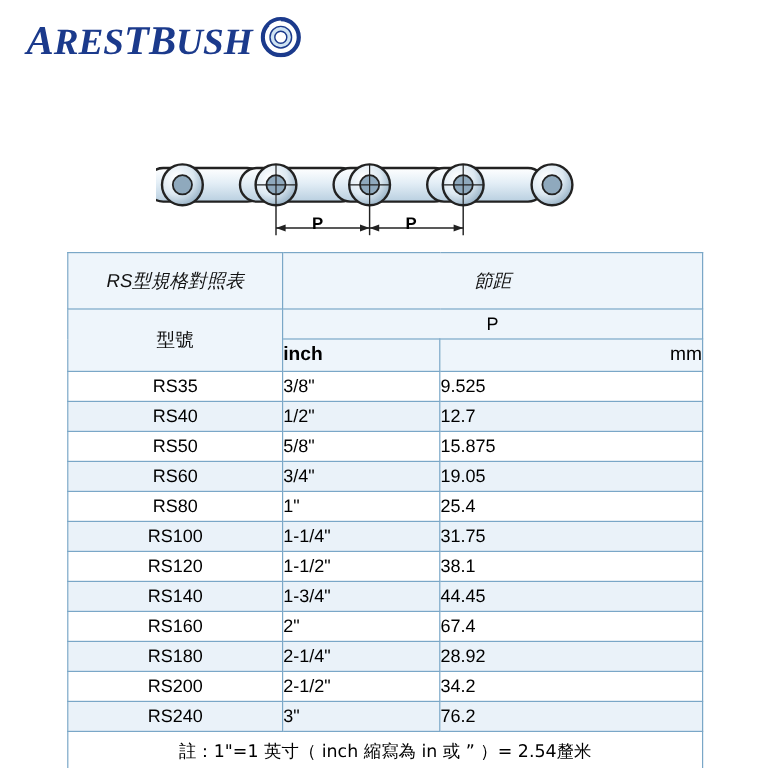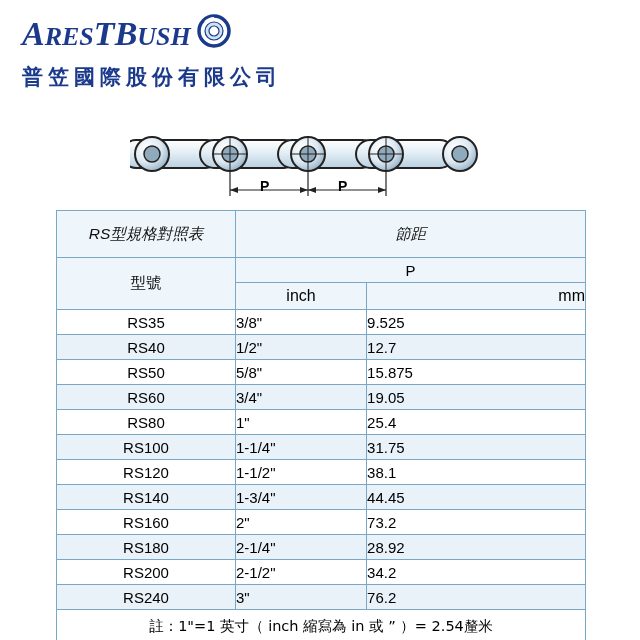--- a/index.html
+++ b/index.html
@@ -26,21 +26,21 @@
     font-family: "Liberation Serif", serif;
     font-weight: bold;
     font-style: italic;
     font-size: 34px;
     letter-spacing: 0px;
     color: #1b3a8c;
     white-space: nowrap;
     line-height: 40px;
   }
   .logo-word .sm {
-    font-size: 26px;
+    font-size: 31px;
     font-style: italic;
   }
   .logo-ring {
     display: inline-block;
     vertical-align: -3px;
     margin-left: 6px;
   }
   .logo-cn {
     margin-top: 6px;
     font-family: "DejaVu Sans", sans-serif;
@@ -87,21 +87,21 @@
     background: #eef5fb;
     text-align: center;
     height: 24px;
     font-size: 15px;
   }
   .unit-hdr {
     background: #eef5fb;
     height: 26px;
     font-size: 16px;
   }
-  .unit-hdr.inch { text-align: center; padding-left: 0; }
+  .unit-hdr.inch { padding-left: 0; font-weight: bold; }
   .unit-hdr.mm { text-align: right; padding-left: 40px; }
 
   .row-model {
     text-align: center;
     height: 24px;
     width: 178px;
   }
   .row-val {
     text-align: left;
     padding-left: 7px;
@@ -125,21 +125,20 @@
   <div class="logo-word">
     <span>A</span><span class="sm">RES</span><span>T</span><span>B</span><span class="sm">USH</span><span class="logo-ring">
       <svg width="34" height="34" viewBox="0 0 34 34">
         <circle cx="17" cy="17" r="15" fill="none" stroke="#1b3a8c" stroke-width="3.5"></circle>
         <circle cx="17" cy="17" r="9" fill="#cfe3f2" stroke="#1b3a8c" stroke-width="1.2"></circle>
         <circle cx="17" cy="17" r="5" fill="#ffffff" stroke="#1b3a8c" stroke-width="1.2"></circle>
         <path d="M8 8 A13 13 0 0 1 17 4" fill="none" stroke="#ffffff" stroke-width="2"></path>
       </svg>
     </span>
   </div>
-  <div class="logo-cn">普笠國際股份有限公司</div>
 </div>
 
 <div class="diagram">
   <svg width="400" height="105" viewBox="0 0 400 105">
     <defs>
       <linearGradient id="linkgrad" x1="0" y1="0" x2="0" y2="1">
         <stop offset="0%" stop-color="#ffffff"></stop>
         <stop offset="45%" stop-color="#e3eef6"></stop>
         <stop offset="100%" stop-color="#b9cfe0"></stop>
       </linearGradient>
@@ -256,21 +255,21 @@
       <td class="row-val">38.1</td>
     </tr>
     <tr class="stripe-b">
       <td class="row-model">RS140</td>
       <td class="row-val">1-3/4"</td>
       <td class="row-val">44.45</td>
     </tr>
     <tr class="stripe-a">
       <td class="row-model">RS160</td>
       <td class="row-val">2"</td>
-      <td class="row-val">73.2</td>
+      <td class="row-val">67.4</td>
     </tr>
     <tr class="stripe-b">
       <td class="row-model">RS180</td>
       <td class="row-val">2-1/4"</td>
       <td class="row-val">28.92</td>
     </tr>
     <tr class="stripe-a">
       <td class="row-model">RS200</td>
       <td class="row-val">2-1/2"</td>
       <td class="row-val">34.2</td>

